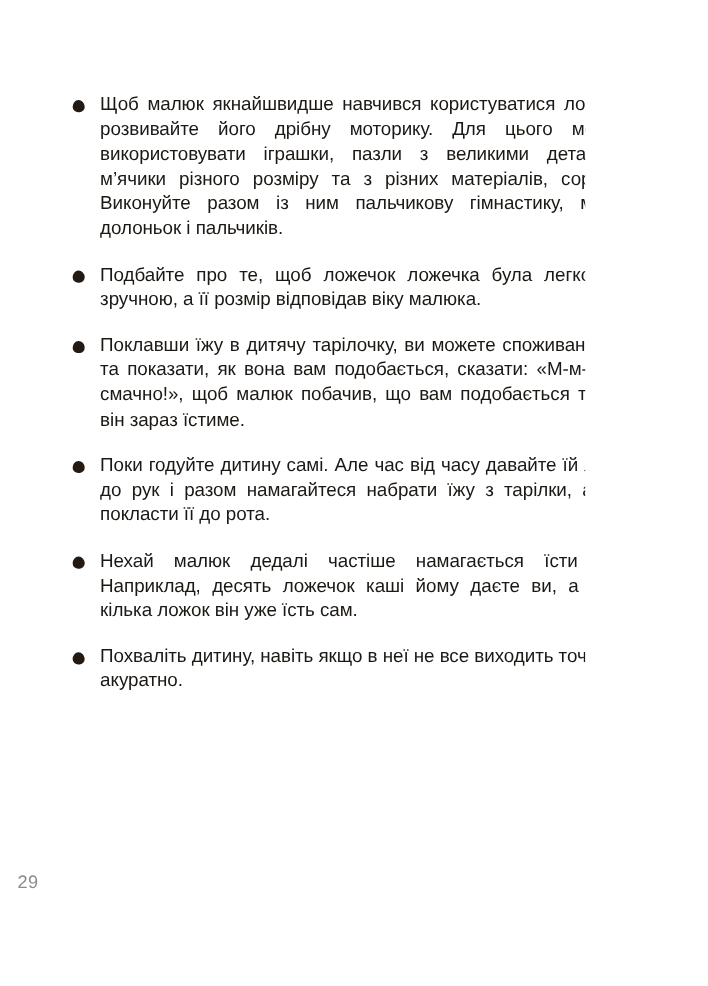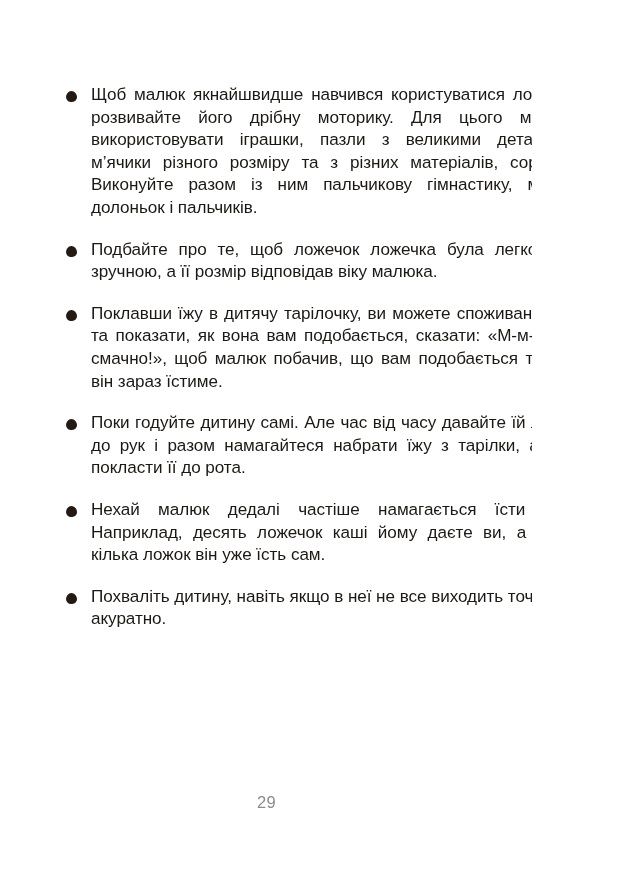--- a/index.html
+++ b/index.html
@@ -62,24 +62,23 @@
   .para-tail {
     margin: 0;
     font-size: 17.1px;
     line-height: 22.6px;
     color: #1c1814;
     text-align: left;
     letter-spacing: -0.05px;
   }
   .page-number {
     position: absolute;
-    left: 1px;
+    left: 16px;
     right: 0;
     top: 793px;
-    text-align: center;
     font-size: 16.5px;
     color: #8b8b8b;
     letter-spacing: 0.3px;
   }
 </style>
 </head>
 <body>
 
 <div class="page">
 

